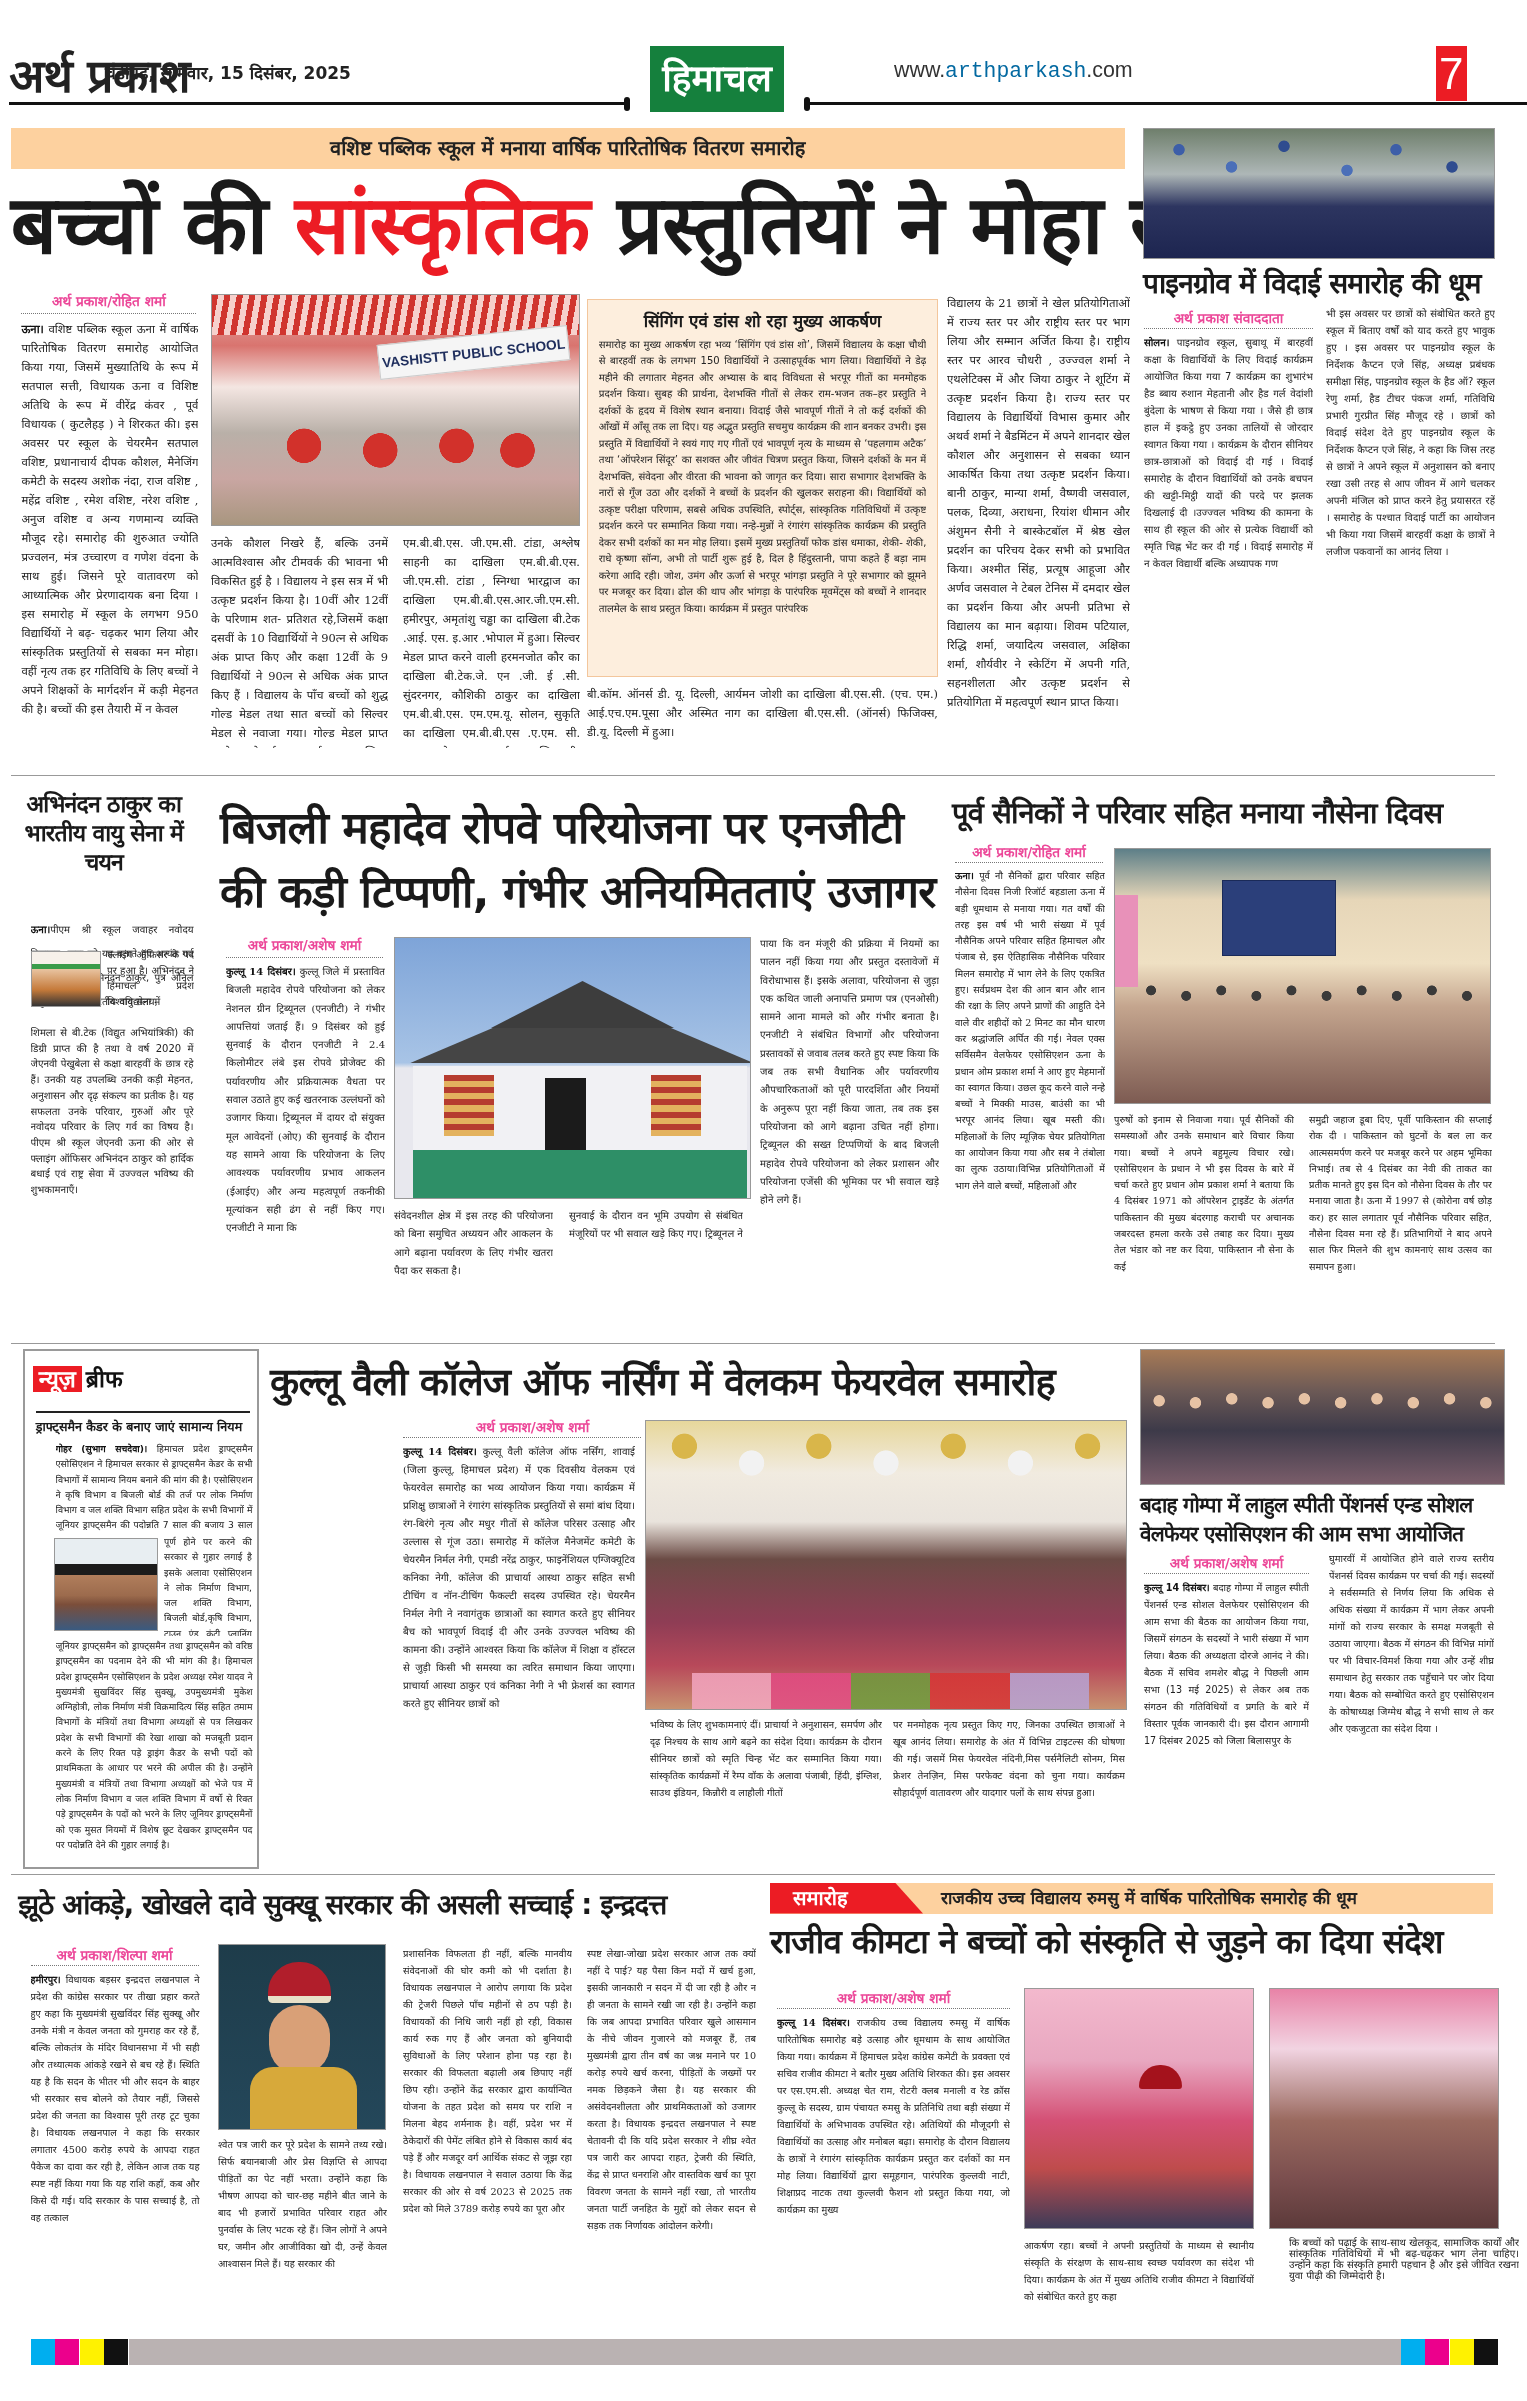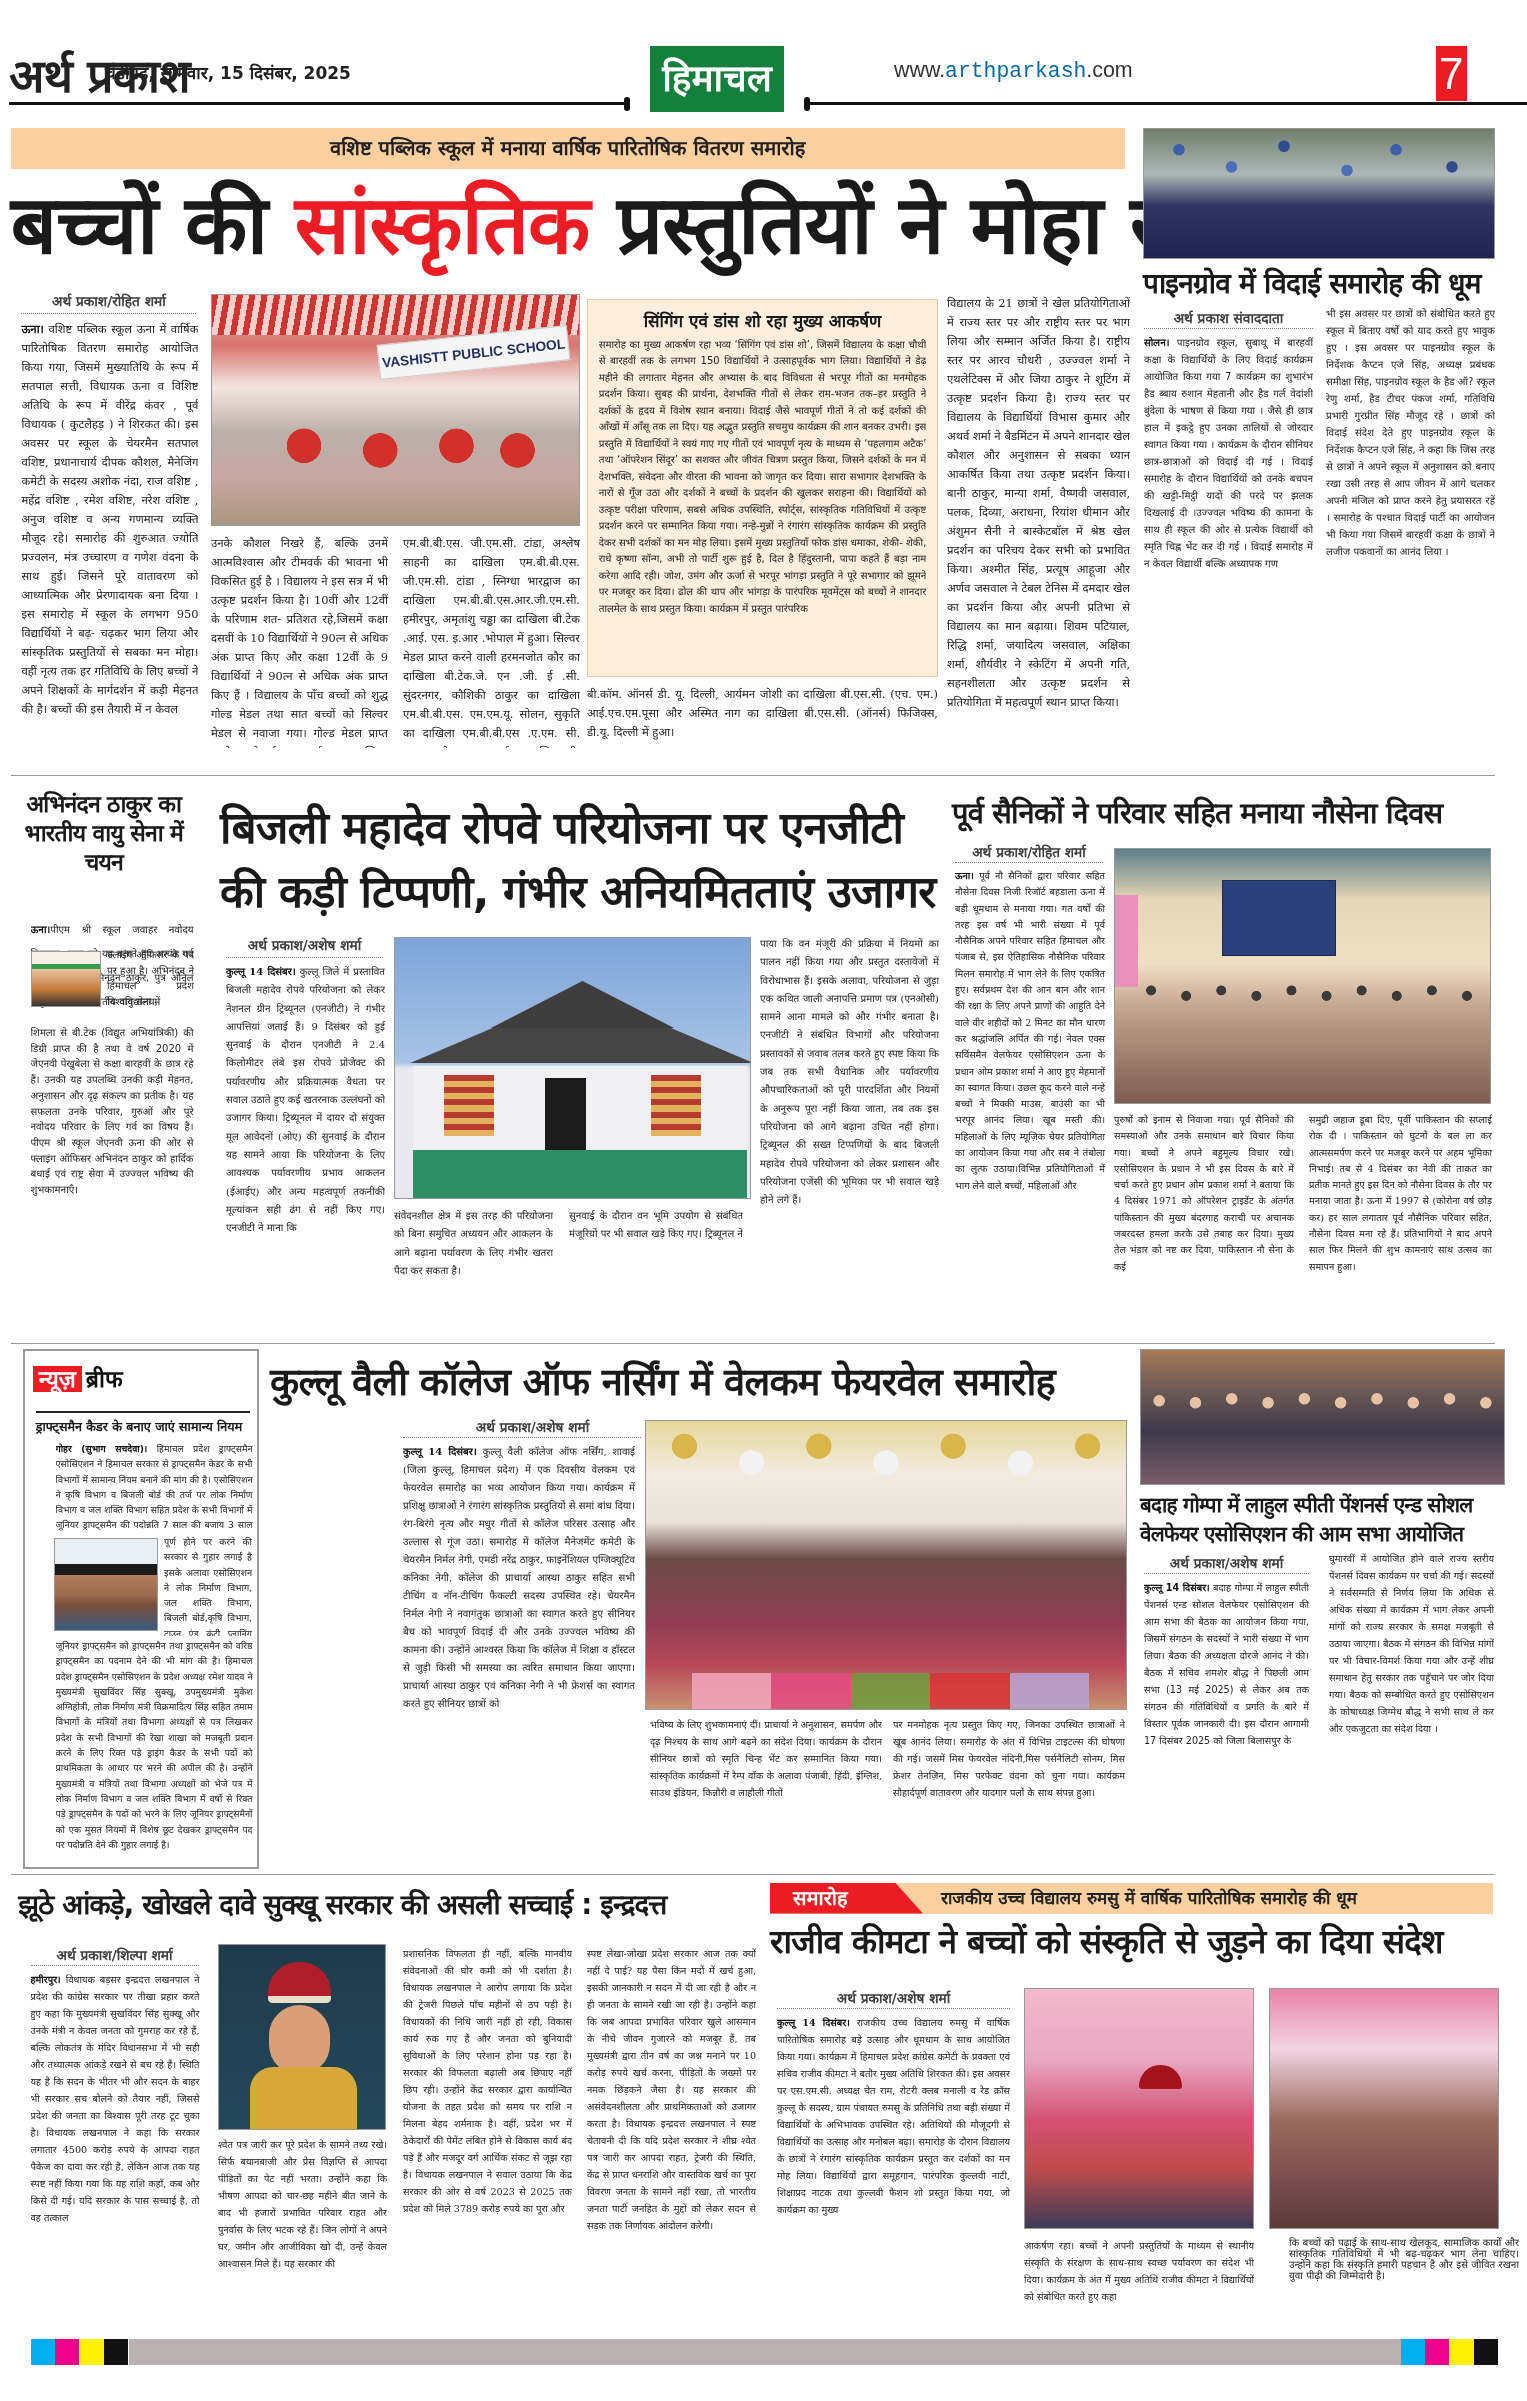--- a/index.html
+++ b/index.html
@@ -10,21 +10,21 @@
   .mast-date { left: 105px; top: 61px; font-size: 17px; font-weight: 700; color: #222; }
   .mast-section { left: 650px; top: 46px; width: 134px; height: 66px; background: #15803d; color: #fff; font-size: 37px; font-weight: 700; text-align: center; line-height: 66px; }
   .mast-url { left: 894px; top: 58px; font-size: 21.4px; color: #333; font-family: "Liberation Sans", sans-serif; }
   .mast-url .red { color: #0369a1; font-family: Liberation Mono, monospace; }
   .page-no { left: 1436px; top: 46px; width: 30.5px; height: 55px; background: #ec1c24; color: #fff; font-size: 44px; text-align: center; line-height: 55px; font-family: "Liberation Sans", sans-serif; }
   .rule { height: 3.1px; background: #111; }
   .rule-dot { width: 6.1px; height: 13.7px; border-radius: 3.1px; background: #111; }
   .kicker-band { background: #fdd19f; text-align: center; font-weight: 700; color: #222; }
   .headline { font-weight: 800; color: #1a1a1a; font-family: "DejaVu Sans", sans-serif; letter-spacing: -0.8px; white-space: nowrap; }
   .headline .red { color: #ec1c24; }
-  .byline { font-size: 13.7px; font-weight: 700; color: #404040; }
+  .byline { font-size: 13.7px; font-weight: 700; color: #ec4899; }
   .byline-rule { border-bottom: 1.5px dotted #777; }
   .body { font-size: 11.4px; line-height: 19px; text-align: justify; color: #222; font-family: "DejaVu Serif", serif; overflow: hidden; }
   .body b { font-weight: 700; color: #111; }
   .box { background: #fdeedd; border: 0.8px solid #f3c69c; }
   .photo { overflow: hidden; border: 0.8px solid #999; }
   .brief-box { border: 2.3px solid #9a9a9a; }
   .brief-tag { background: #ec1c24; color: #fff; font-size: 23px; font-weight: 800; padding: 0 6.1px; }
   .brief-word { font-size: 23px; font-weight: 800; color: #111; }
   .badge-samaroh { background: #ec1c24; color: #fff; font-weight: 700; font-size: 20px; clip-path: polygon(0 0, 82% 0, 100% 100%, 0 100%); padding-left: 23px; }
   .cmyk { height: 26px; }

